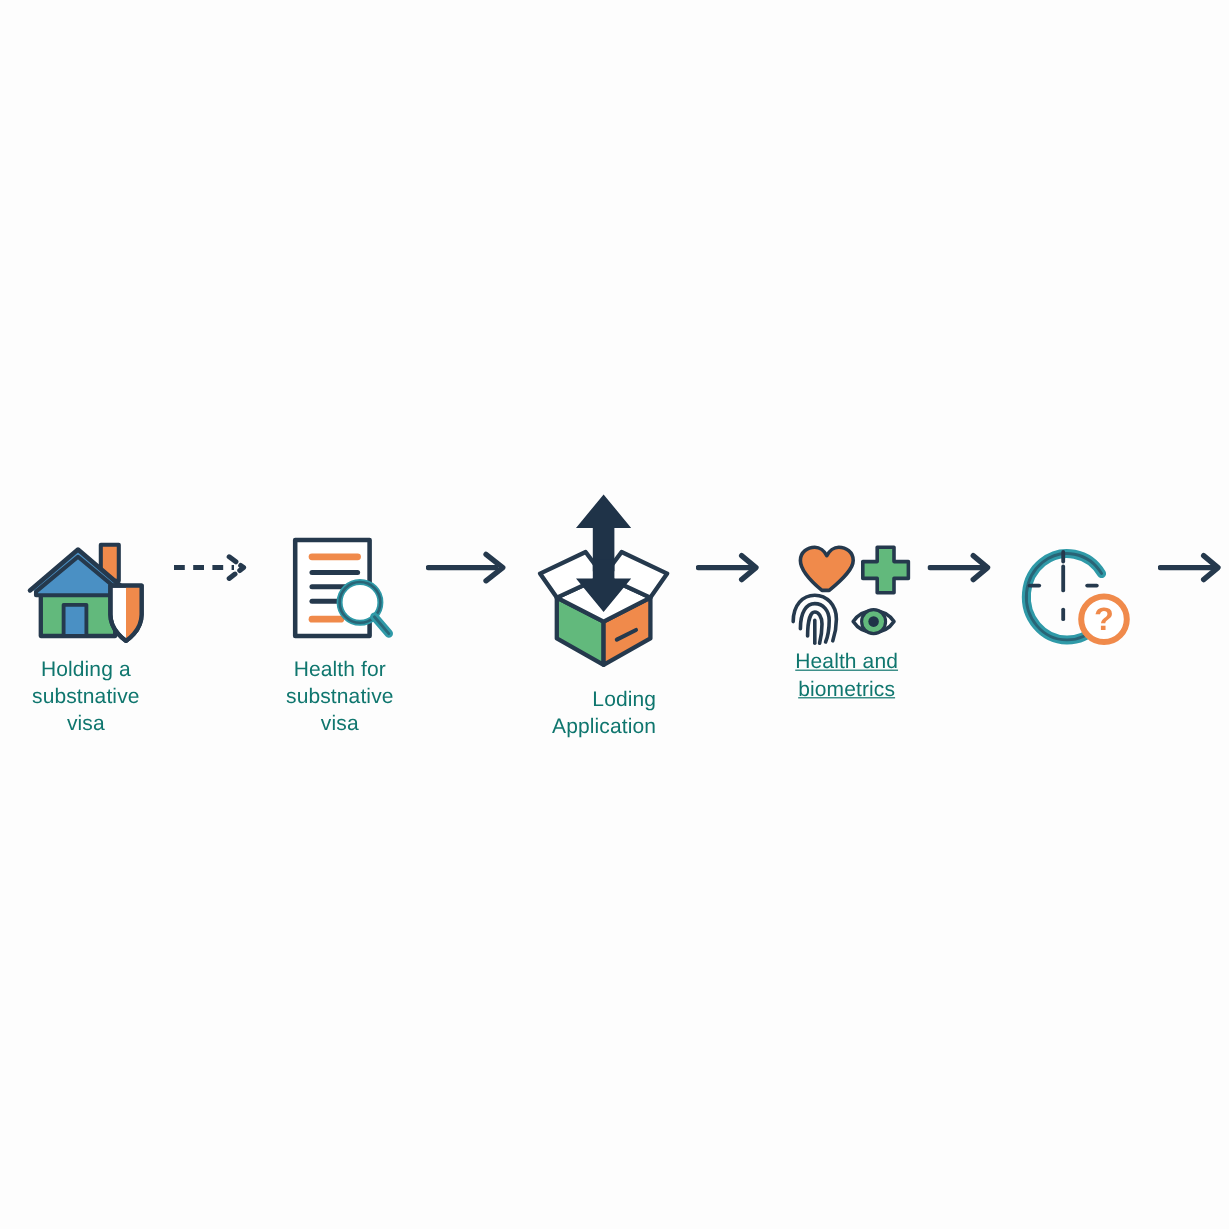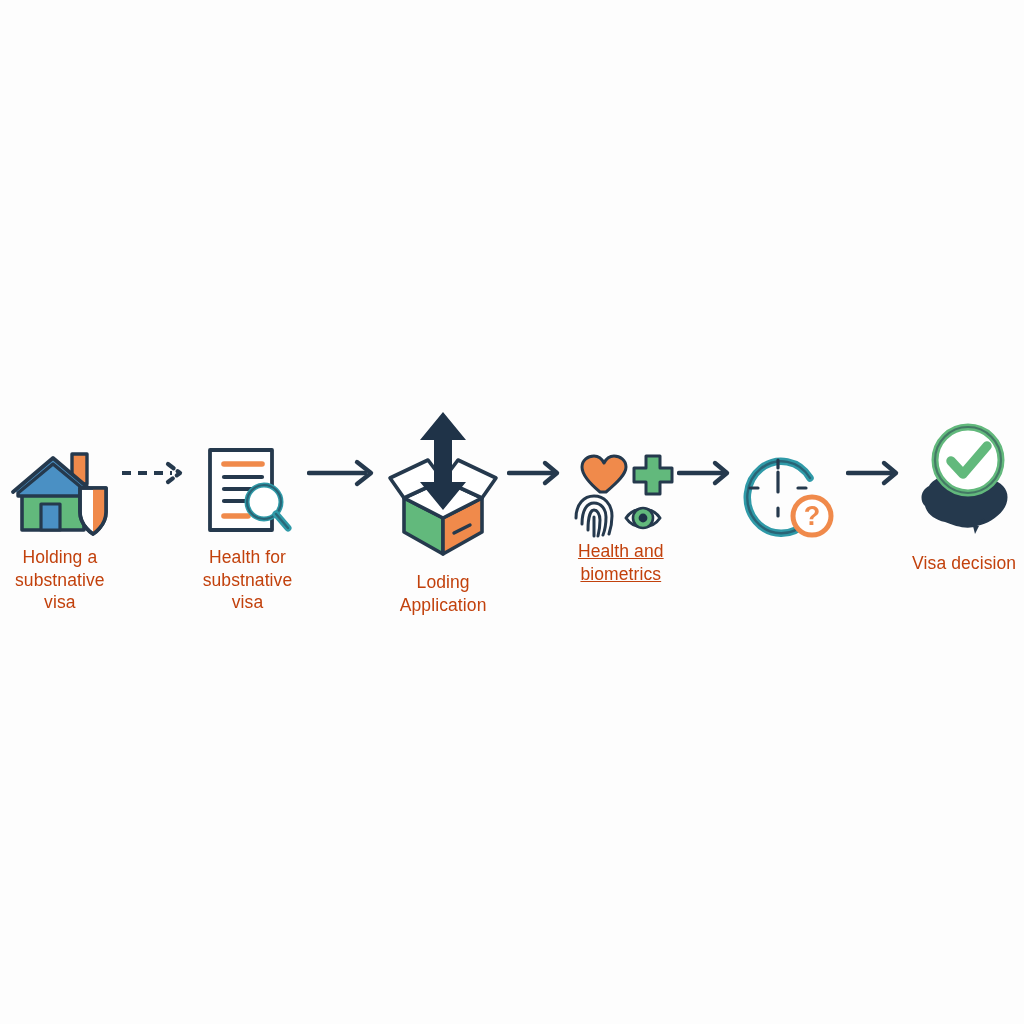--- a/index.html
+++ b/index.html
@@ -45,21 +45,21 @@
     display: flex;
     align-items: flex-end;
     justify-content: center;
     height: 130px;
     width: 100%;
   }
 
   .step-label {
     margin-top: 8px;
     text-align: center;
-    color: #c2410c;
+    color: #0f766e;
     font-size: 17.5px;
     line-height: 1.28;
     letter-spacing: 0.1px;
     white-space: pre-line;
     font-weight: 400;
   }
 
   .connector {
     display: flex;
     align-items: center;
@@ -74,21 +74,21 @@
   .s4 { width: 140px; }
   .s5 { width: 140px; }
   .s6 { width: 150px; }
 
   .c1 { width: 72px; }
   .c2 { width: 76px; }
   .c3 { width: 62px; }
   .c4 { width: 62px; }
   .c5 { width: 62px; }
 
-  .step.s3 .step-label { margin-top: 13px; }
+  .step.s3 .step-label { margin-top: 13px; text-align: right; }
   .step.s4 .step-label { margin-top: 2px; text-decoration: underline; }
   .step.s6 .step-label { margin-top: 14px; }
   .step.s5 .step-label { margin-top: 6px; }
   .step.s3 .icon-box { height: 150px; align-items: flex-end; }
 </style>
 </head>
 <body>
 
 <div id="flow">
   <div class="flow-row">
@@ -237,32 +237,15 @@
       </div>
     </div>
 
     <div class="connector c5">
       <svg width="58" height="30" viewBox="0 0 58 30">
         <line x1="2" y1="15" x2="46" y2="15" stroke="#25394d" stroke-width="4.4" stroke-linecap="round"></line>
         <polyline points="38,5 50,15 38,25" fill="none" stroke="#25394d" stroke-width="4.4" stroke-linecap="round" stroke-linejoin="round"></polyline>
       </svg>
     </div>
 
-    <div class="step s6">
-      <div class="icon-box">
-        <svg width="106" height="118" viewBox="0 0 106 118">
-
-          <path d="M18 66 C10 70 8 80 14 86 C16 94 24 100 34 102 C44 106 56 110 66 106
-                   C76 104 86 98 92 90 C98 82 98 72 92 66 C86 60 76 56 66 54
-                   C54 52 42 52 32 56 C26 58 20 62 18 66 Z
-                   M62 106 L64 114 L68 106 Z" fill="#25394d"></path>
-          <path d="M70 100 L74 98 L72 104 Z" fill="#25394d"></path>
-
-          <circle cx="57" cy="40" r="33" fill="#ffffff" stroke="#62b97c" stroke-width="7"></circle>
-          <circle cx="57" cy="40" r="33" fill="none" stroke="#25394d" stroke-width="2.2" opacity="0.5"></circle>
-          <polyline points="40,41 52,54 76,26" fill="none" stroke="#62b97c" stroke-width="9.5" stroke-linecap="round" stroke-linejoin="round"></polyline>
-        </svg>
-      </div>
-      <div class="step-label">Visa decision</div>
-    </div>
 
   </div>
 </div>
 
 </body></html>

